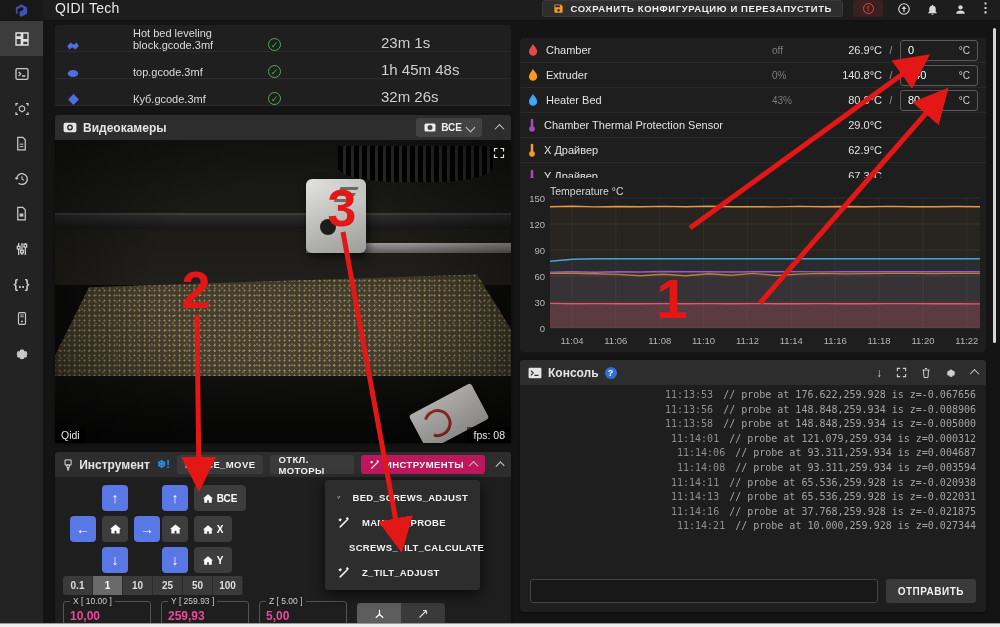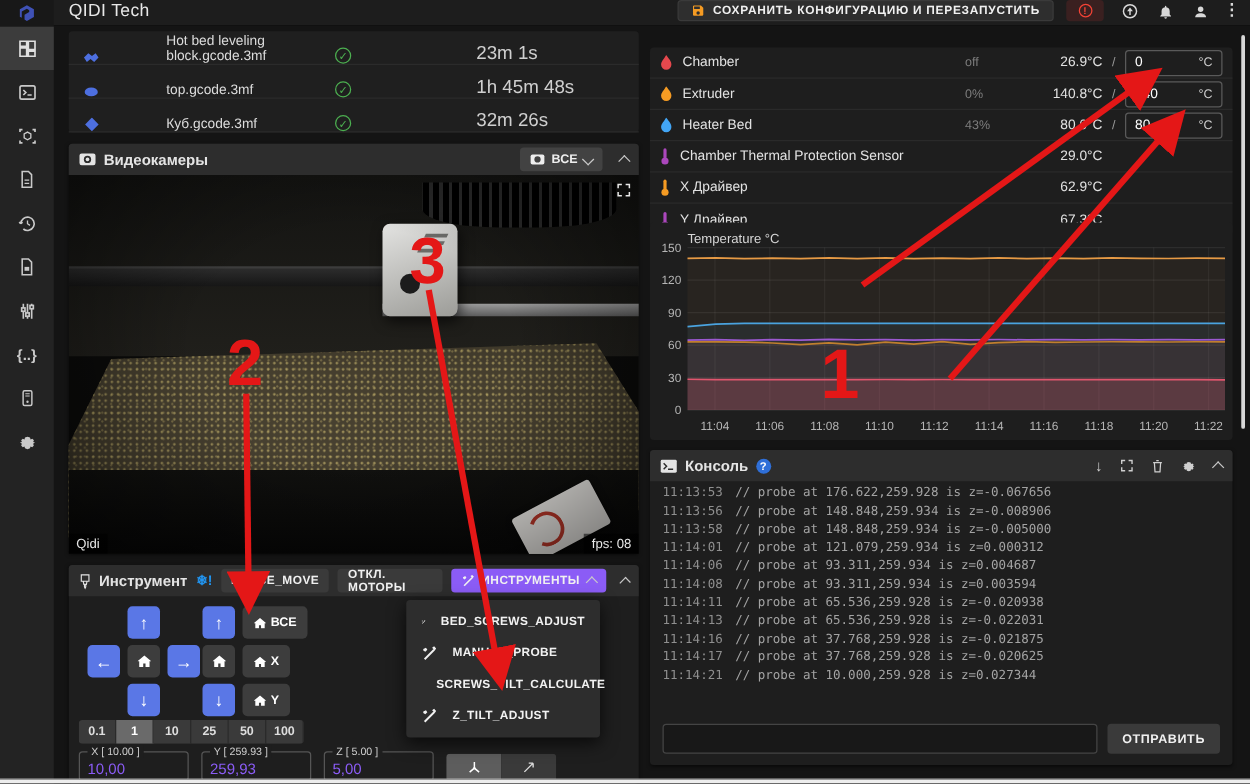--- a/index.html
+++ b/index.html
@@ -64,33 +64,33 @@
   .v-sticker::after { content:""; position:absolute; left:8px; top:6px; width:22px; height:22px; border:3px solid #c0392b; border-radius:50%; border-left-color:transparent;}
   .v-vignette { position:absolute; inset:0; background:radial-gradient(ellipse at 50% 45%, transparent 40%, rgba(0,0,0,.55) 100%); }
   .v-chip { position:absolute; background:rgba(0,0,0,.55); color:#e6e6e6; font-size:10.5px; padding:2px 6px; }
   .v-chip.name { left:0; bottom:0; }
   .v-chip.fps { right:0; bottom:0; }
   .v-fullscreen { position:absolute; right:6px; top:5px; width:12px; height:12px; color:#e8e8e8;}
 
   
   .tool-panel { left:55px; top:452px; width:456px; height:175px; z-index:2;}
   .tool-btn { background:#3a3a3a; color:#f0f0f0; border-radius:3px; height:19px; display:flex; align-items:center; padding:0 8px; font-size:9.5px; font-weight:bold; letter-spacing:.4px; margin-left:7px; cursor:pointer;}
-  .tool-btn.active { background:#8b5cf6; }
+  .tool-btn.active { background:#be185d; }
   .pad { position:absolute; left:8px; top:33px; }
   .pad-btn { position:absolute; width:26px; height:26px; border-radius:4px; background:#5a77e6; color:#fff; display:flex; align-items:center; justify-content:center; font-size:14px; cursor:pointer;}
   .pad-btn.dark { background:#3d3d3d; }
   .pad-btn.wide { width:52px; font-size:10px; font-weight:bold; gap:4px; }
   .pad-btn.homeaxis { width:38px; font-size:10px; font-weight:bold; gap:4px; }
   .steps { position:absolute; left:8px; top:124px; display:flex; border-radius:3px; overflow:hidden;}
   .step { background:#3a3a3a; color:#ddd; font-size:10px; font-weight:bold; height:19px; min-width:30px; display:flex; align-items:center; justify-content:center; border-right:1px solid #2a2a2a; cursor:pointer; padding:0 6px;}
   .step.sel { background:#6a6a6a; color:#fff; }
   .coords { position:absolute; left:8px; top:149px; display:flex; gap:10px; align-items:flex-start;}
   .coord { border:1px solid #555; border-radius:3px; width:88px; height:24px; position:relative; padding:4px 6px 0;}
   .coord-label { position:absolute; top:-6px; left:6px; background:#1e1e1e; color:#cfcfcf; font-size:8.5px; padding:0 3px; white-space:nowrap;}
-  .coord input { width:100%; background:transparent; border:none; color:#8b5cf6; font-size:12px; font-weight:normal; outline:none; font-family:"Liberation Sans",sans-serif;}
+  .coord input { width:100%; background:transparent; border:none; color:#ec4899; font-size:12px; font-weight:bold; outline:none; font-family:"Liberation Sans",sans-serif;}
   .coord-toggles { display:flex; border-radius:3px; overflow:hidden; margin-top:2px;}
   .ctoggle { width:44px; height:22px; background:#3a3a3a; display:flex; align-items:center; justify-content:center; color:#ddd; cursor:pointer;}
   .ctoggle.sel { background:#5d5d5d; }
 
   
   .menu { position:absolute; left:325px; top:480px; width:155px; background:#2d2d2d; border-radius:3px; box-shadow:0 4px 14px rgba(0,0,0,.7); z-index:3; padding:5px 0;}
   .menu-item { height:25px; display:flex; align-items:center; gap:12px; padding:0 12px; color:#f2f2f2; font-size:9.5px; font-weight:bold; letter-spacing:.3px; cursor:pointer;}
 
   
   .temps { position:absolute; left:520px; top:38px; width:466px; background:#1e1e1e; border-radius:3px; z-index:1;}
@@ -106,21 +106,21 @@
 
   
   .chart-wrap { position:absolute; left:520px; top:178px; width:466px; height:174px; background:#1e1e1e; border-radius:3px; z-index:1; }
   .chart-title { position:absolute; left:30px; top:7px; color:#d6d6d6; font-size:10.5px; }
 
   
   .console-panel { left:520px; top:360px; width:466px; height:252px; z-index:1;}
   .help-dot { width:12px; height:12px; border-radius:50%; background:#2f6fd8; color:#fff; font-size:9px; display:flex; align-items:center; justify-content:center; margin-left:6px; font-weight:bold;}
   .con-icons { display:flex; align-items:center; gap:14px; color:#cfcfcf; }
   .log { padding:3px 10px 0; height:188px; overflow:hidden; font-family:"DejaVu Sans Mono", monospace; font-size:10px; color:#a3a3a3;}
-  .log-line { line-height:14.6px; white-space:nowrap; }
+  .log-line { line-height:14.6px; white-space:nowrap;text-align:right; }
   .log-time { color:#8f8f8f; margin-right:10px; }
   .con-input-row { display:flex; align-items:center; gap:8px; padding:6px 10px; }
   .con-input { flex:1; height:24px; background:#181818; border:1px solid #444; border-radius:3px; color:#eee; padding:0 8px; font-size:11px; outline:none; font-family:"Liberation Sans",sans-serif;}
   .send-btn { height:24px; background:#3a3a3a; border:none; border-radius:3px; color:#f0f0f0; font-size:10px; font-weight:bold; letter-spacing:.5px; padding:0 12px; cursor:pointer;}
 
   
   .scroll-thumb { position:absolute; right:4px; top:28px; width:3px; height:315px; background:#d6d6d6; border-radius:2px; z-index:6;}
   .bottom-strip { position:absolute; left:0; bottom:0; width:100%; height:4px; background:#ededed; z-index:7; border-top:1px solid #9a9a9a;}
 
   
@@ -584,21 +584,20 @@
     <div class="log">
       <div class="log-line"><span class="log-time">11:13:53</span><span>// probe at 176.622,259.928 is z=-0.067656</span></div>
       <div class="log-line"><span class="log-time">11:13:56</span><span>// probe at 148.848,259.934 is z=-0.008906</span></div>
       <div class="log-line"><span class="log-time">11:13:58</span><span>// probe at 148.848,259.934 is z=-0.005000</span></div>
       <div class="log-line"><span class="log-time">11:14:01</span><span>// probe at 121.079,259.934 is z=0.000312</span></div>
       <div class="log-line"><span class="log-time">11:14:06</span><span>// probe at 93.311,259.934 is z=0.004687</span></div>
       <div class="log-line"><span class="log-time">11:14:08</span><span>// probe at 93.311,259.934 is z=0.003594</span></div>
       <div class="log-line"><span class="log-time">11:14:11</span><span>// probe at 65.536,259.928 is z=-0.020938</span></div>
       <div class="log-line"><span class="log-time">11:14:13</span><span>// probe at 65.536,259.928 is z=-0.022031</span></div>
       <div class="log-line"><span class="log-time">11:14:16</span><span>// probe at 37.768,259.928 is z=-0.021875</span></div>
-      <div class="log-line"><span class="log-time">11:14:17</span><span>// probe at 37.768,259.928 is z=-0.020625</span></div>
       <div class="log-line"><span class="log-time">11:14:21</span><span>// probe at 10.000,259.928 is z=0.027344</span></div>
     </div>
     <div class="con-input-row">
       <input class="con-input" value="" style="">
       <button class="send-btn">ОТПРАВИТЬ</button>
     </div>
   </div>
 
   <div class="scroll-thumb"></div>
   <div class="bottom-strip"></div>

